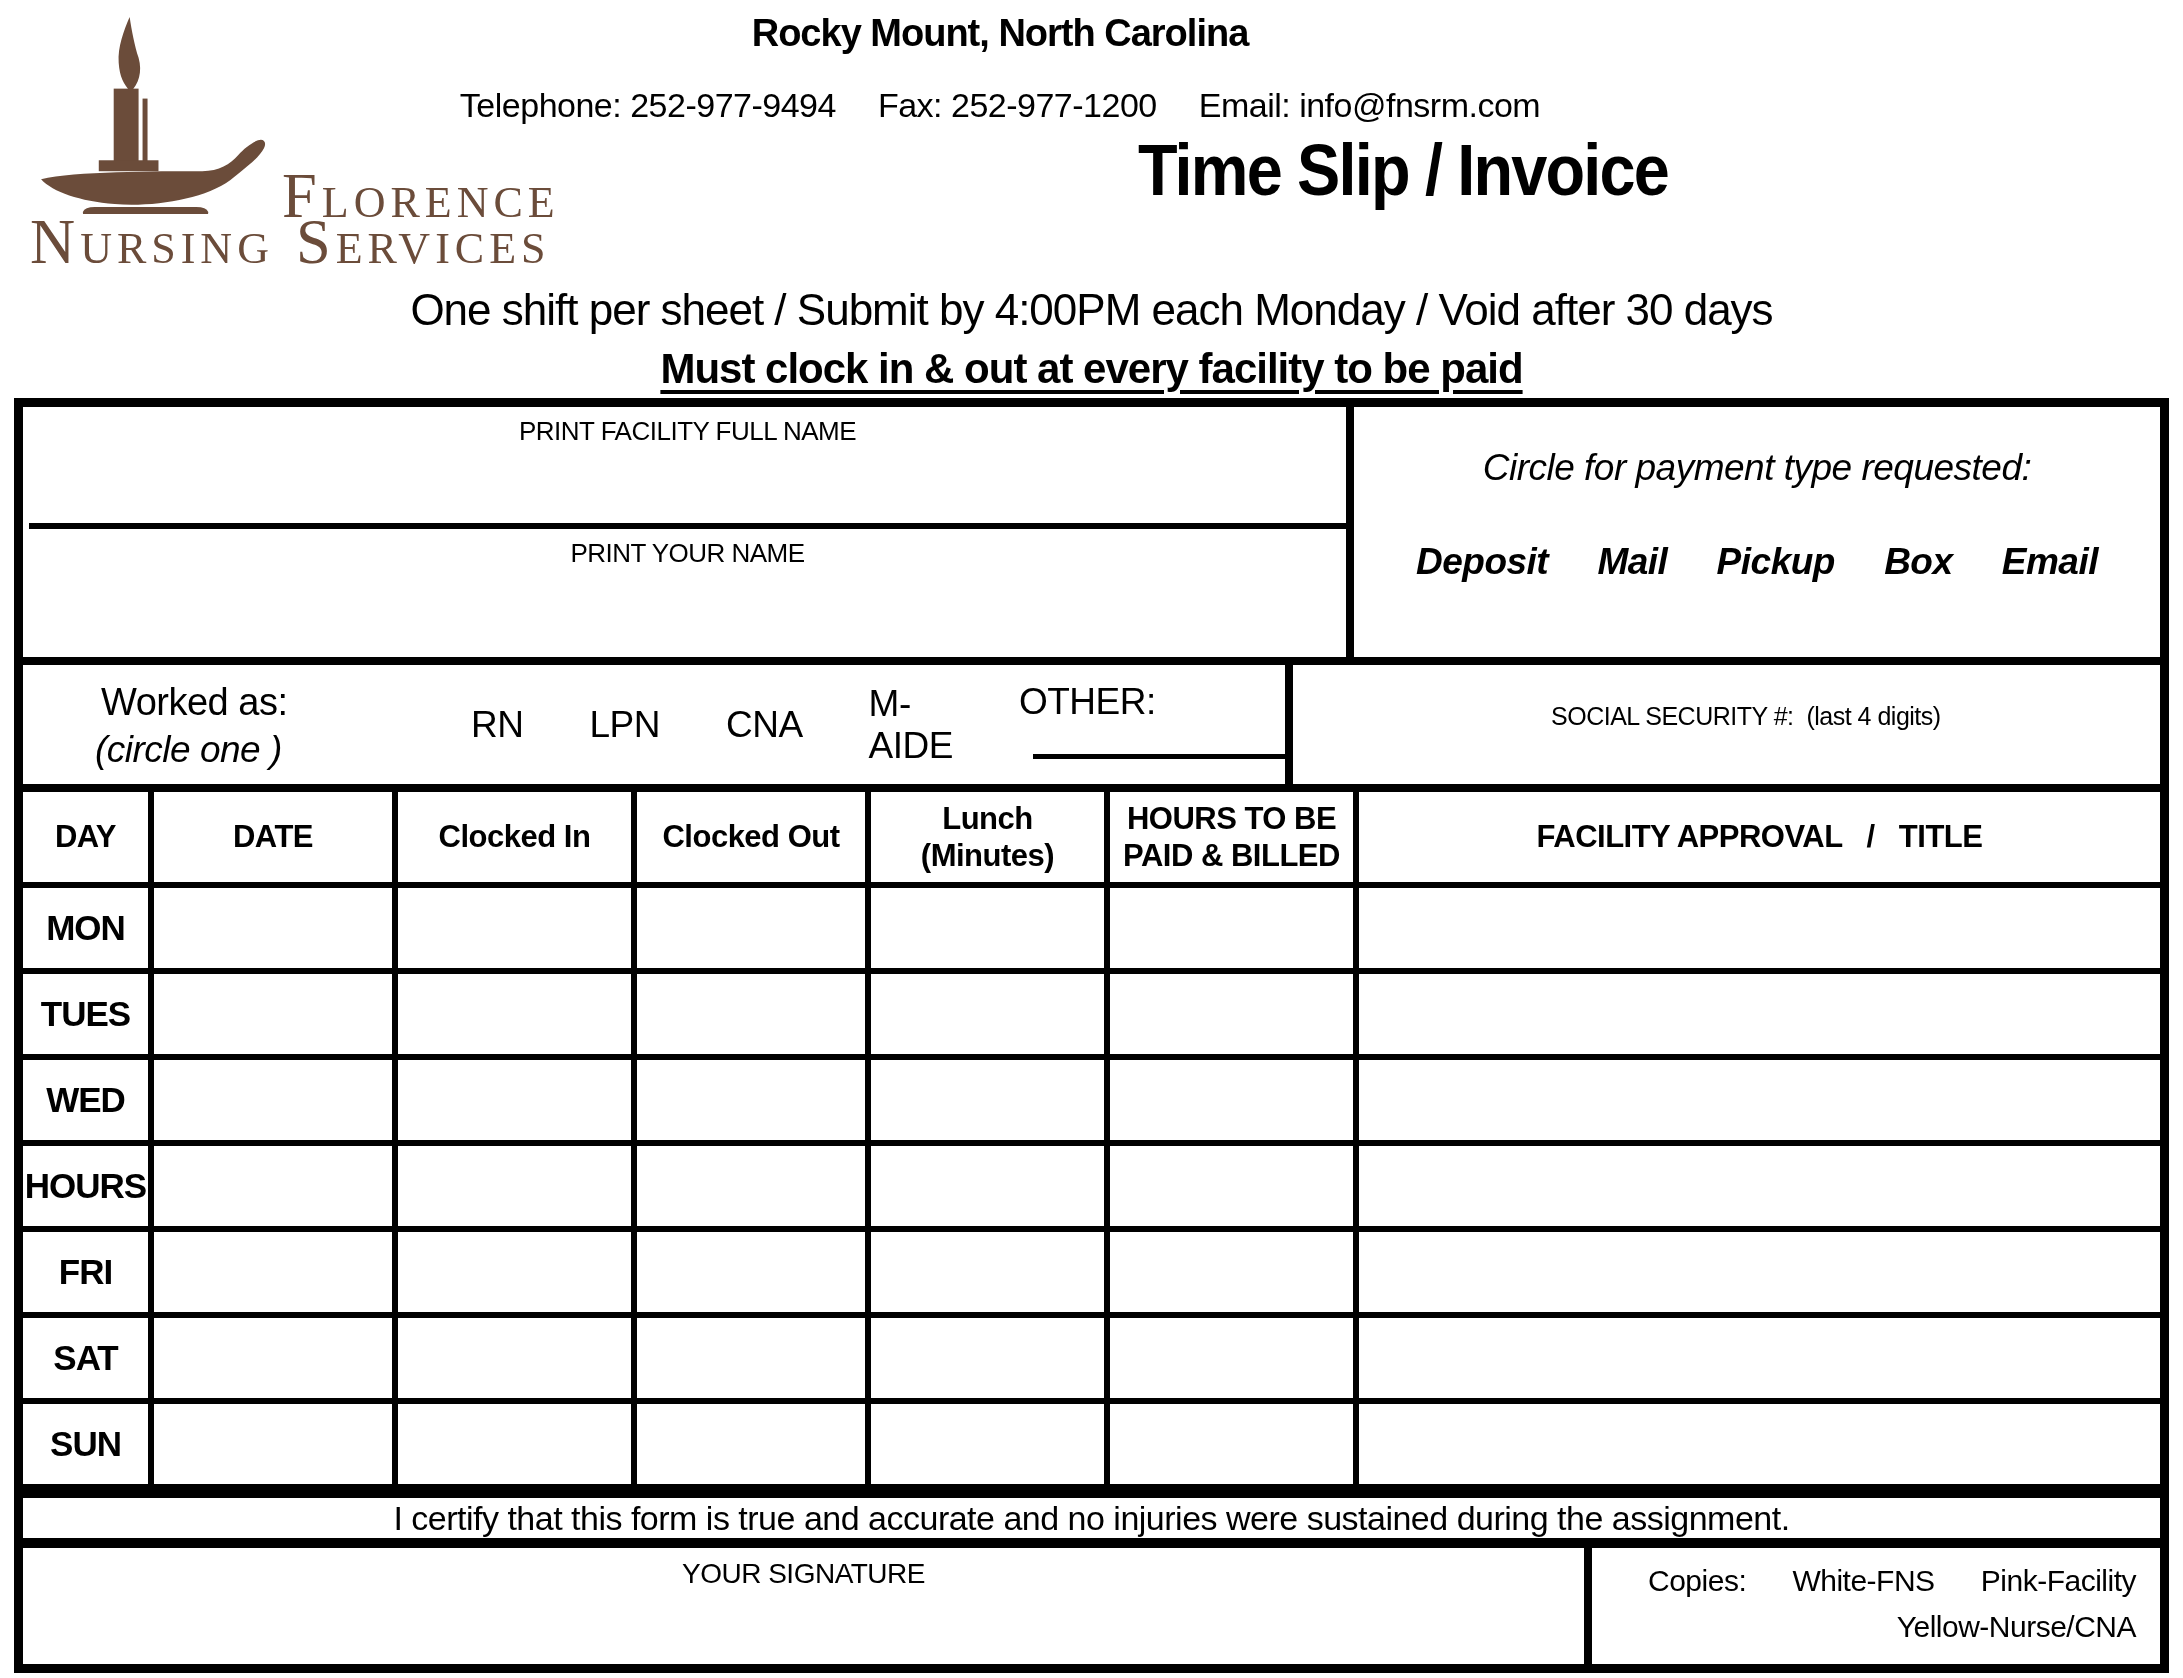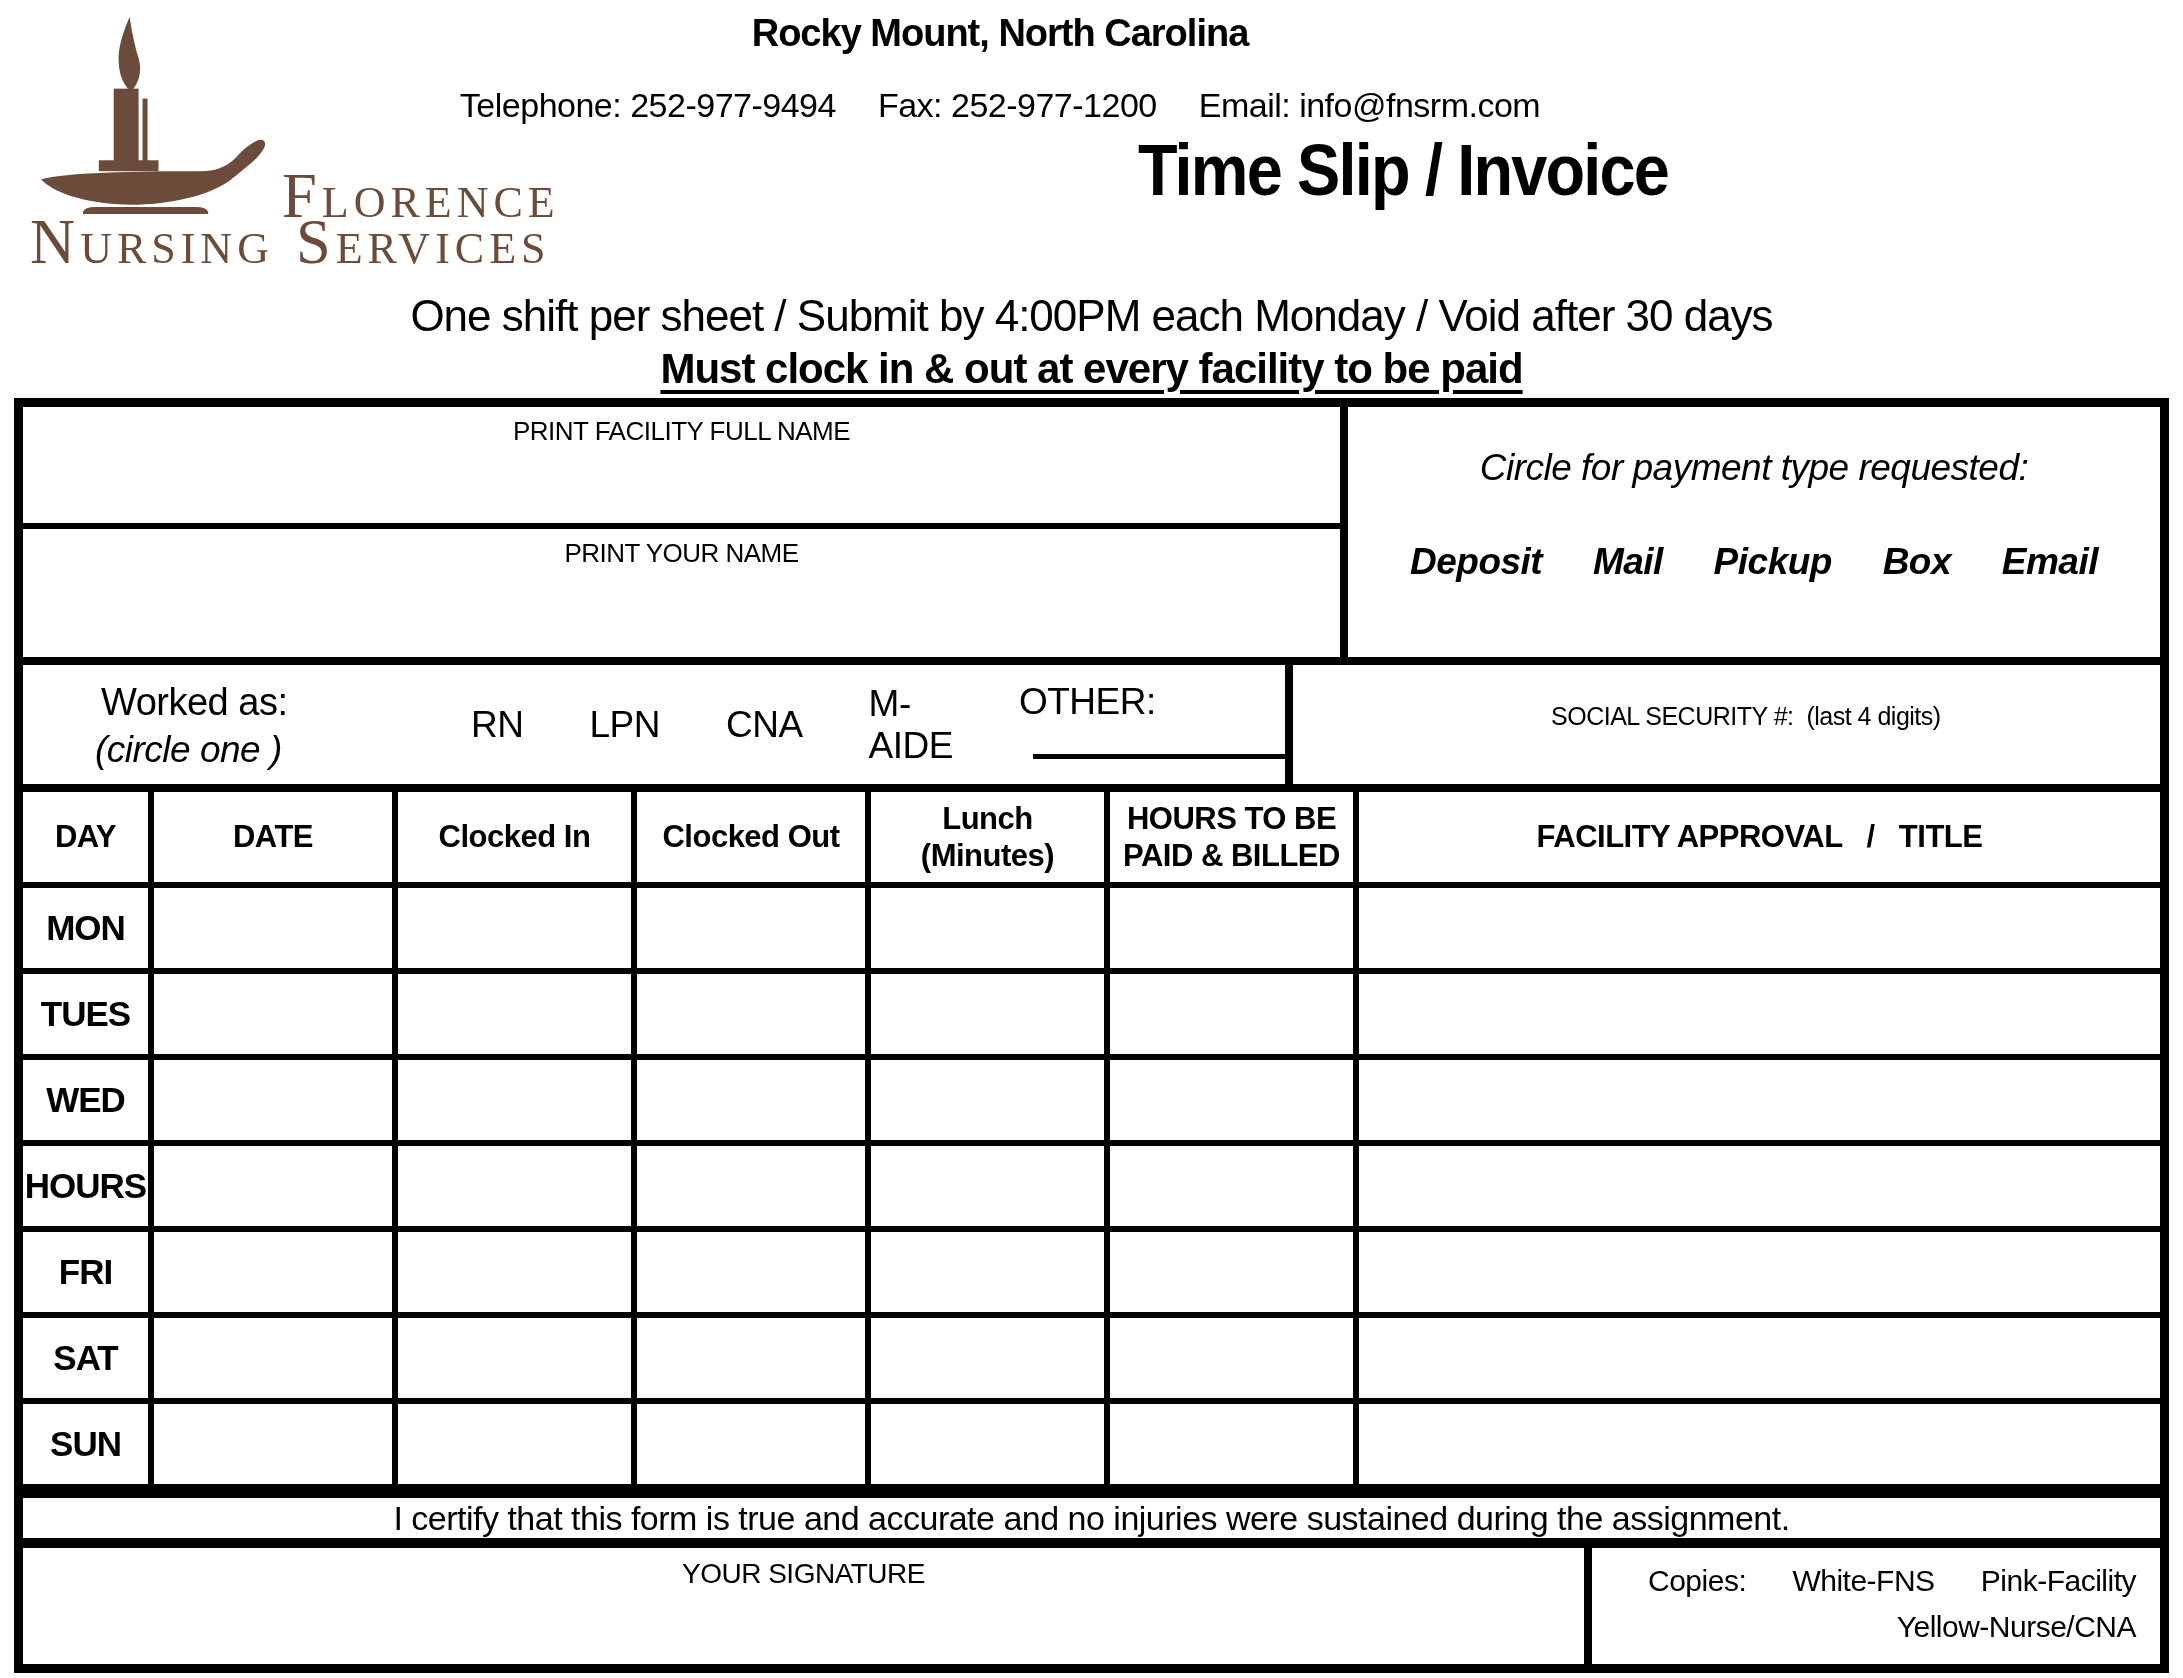--- a/index.html
+++ b/index.html
@@ -13,29 +13,29 @@
   
   .logo-text{font-family:"Liberation Serif", serif;color:#6b4c3a;line-height:1;}
   .logo-word{display:inline-block;letter-spacing:5px;font-size:44px;}
   .logo-word::first-letter{font-size:1.42em;}
 
   
   .loc{left:0;top:12px;width:2000px;text-align:center;font-size:38px;font-weight:bold;letter-spacing:-1px;}
   .contact{left:0;top:86px;width:2000px;display:flex;justify-content:center;gap:42px;font-size:34px;letter-spacing:-0.5px;}
   .title{left:623px;top:133px;width:1560px;text-align:center;font-size:72px;font-weight:bold;
          transform:scaleX(0.9);transform-origin:center;letter-spacing:-2px;line-height:1.05;}
-  .sub1{left:0;top:291px;width:2183px;text-align:center;font-size:44px;letter-spacing:-1px;}
+  .sub1{left:0;top:285px;width:2183px;text-align:center;font-size:44px;letter-spacing:-1px;}
   .sub2{left:0;top:345px;width:2183px;text-align:center;font-size:42px;font-weight:bold;letter-spacing:-1px;
         text-decoration:underline;text-decoration-thickness:4px;text-underline-offset:7px;}
 
   
   .form-box{left:14px;top:398px;width:2155px;height:1275px;border:9px solid #000;
             box-sizing:border-box;display:flex;flex-direction:column;background:#fff;}
   .row-names{height:250px;display:flex;flex:none;}
-  .names-col{width:1325px;flex:none;display:flex;flex-direction:column;border-right:8px solid #000;box-sizing:border-box;}
+  .names-col{width:1325px;flex:none;display:flex;flex-direction:column;border-right:8px solid #000;box-sizing:border-box;margin-left:6px;}
   .cell-label{display:block;text-align:center;font-size:26px;letter-spacing:-0.5px;padding-top:9px;}
   .facility-cell{height:122px;flex:none;border-bottom:6px solid #000;box-sizing:border-box;}
   .yourname-cell{flex:1;}
   .payment-cell{flex:1;text-align:center;padding-top:40px;box-sizing:border-box;border-radius:24px;}
   .pay-prompt{font-style:italic;font-size:37px;letter-spacing:-0.5px;}
   .pay-options{display:flex;justify-content:space-between;padding:0 62px;margin-top:52px;
                font-size:37px;font-weight:bold;font-style:italic;letter-spacing:-0.5px;}
 
   .row-worked{height:127px;flex:none;display:flex;border-top:8px solid #000;box-sizing:border-box;}
   .worked-cell{width:1270px;flex:none;border-right:8px solid #000;box-sizing:border-box;position:relative;}

